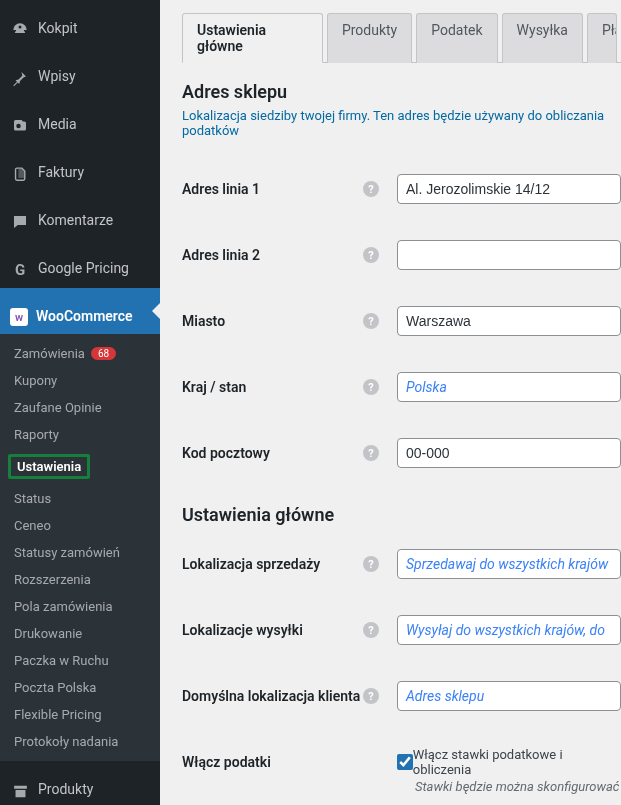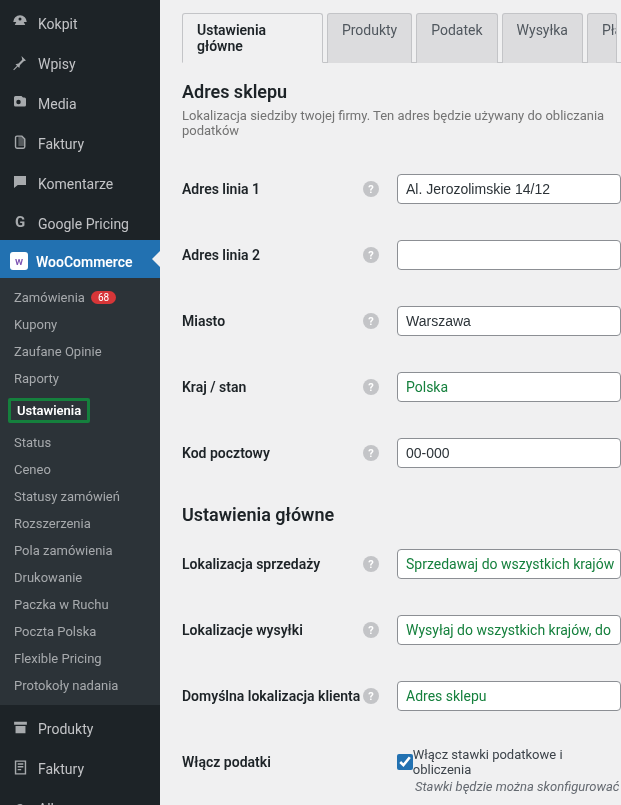--- a/index.html
+++ b/index.html
@@ -18,22 +18,22 @@
       width: 160px;
       min-width: 160px;
       background: #1d2327;
       color: #f0f0f1;
       font-size: 14px;
       height: 100%;
       overflow: hidden;
     }
     .menu-item {
       display: flex;
-      align-items: flex-end;
-      padding: 12px 8px 8px 10px;
+      align-items: flex-start;
+      padding: 20px 8px 8px 10px;
       color: #c3c4c7;
       cursor: pointer;
       min-height: 34px;
     }
     .menu-item.current {
       background: #2271b1;
       color: #fff;
       position: relative;
     }
     .menu-item.current::after {
@@ -123,21 +123,21 @@
       font-weight: 600;
       color: #1d2327;
     }
     h2.section-title {
       font-size: 18px;
       font-weight: 600;
       color: #1d2327;
       margin: 18px 0 6px 0;
     }
     p.desc {
-      color: #737373;
+      color: #0369a1;
       font-size: 13px;
       margin-bottom: 18px;
       margin-top: 6px;
     }
     .form-row {
       display: flex;
       align-items: center;
       padding: 18px 0;
     }
     .form-row label.fl {
@@ -165,23 +165,24 @@
       padding: 4px 8px;
       border: 1px solid #8c8f94;
       border-radius: 4px;
       background: #fff;
       font-size: 14px;
       color: #2c3338;
       height: 30px;
     }
     .form-row .select {
       display:flex; align-items:center;
-      color: #15803d;
+      color: #3b82f6;
       white-space: nowrap;
       overflow:hidden;
+      font-style:italic;
     }
     .check-row {
       display:flex; align-items:center; gap:0;
     }
     .check-row input[type=checkbox]{
       width:16px;height:16px;
       accent-color: #2271b1;
     }
     p.hint {
       font-style: italic;

